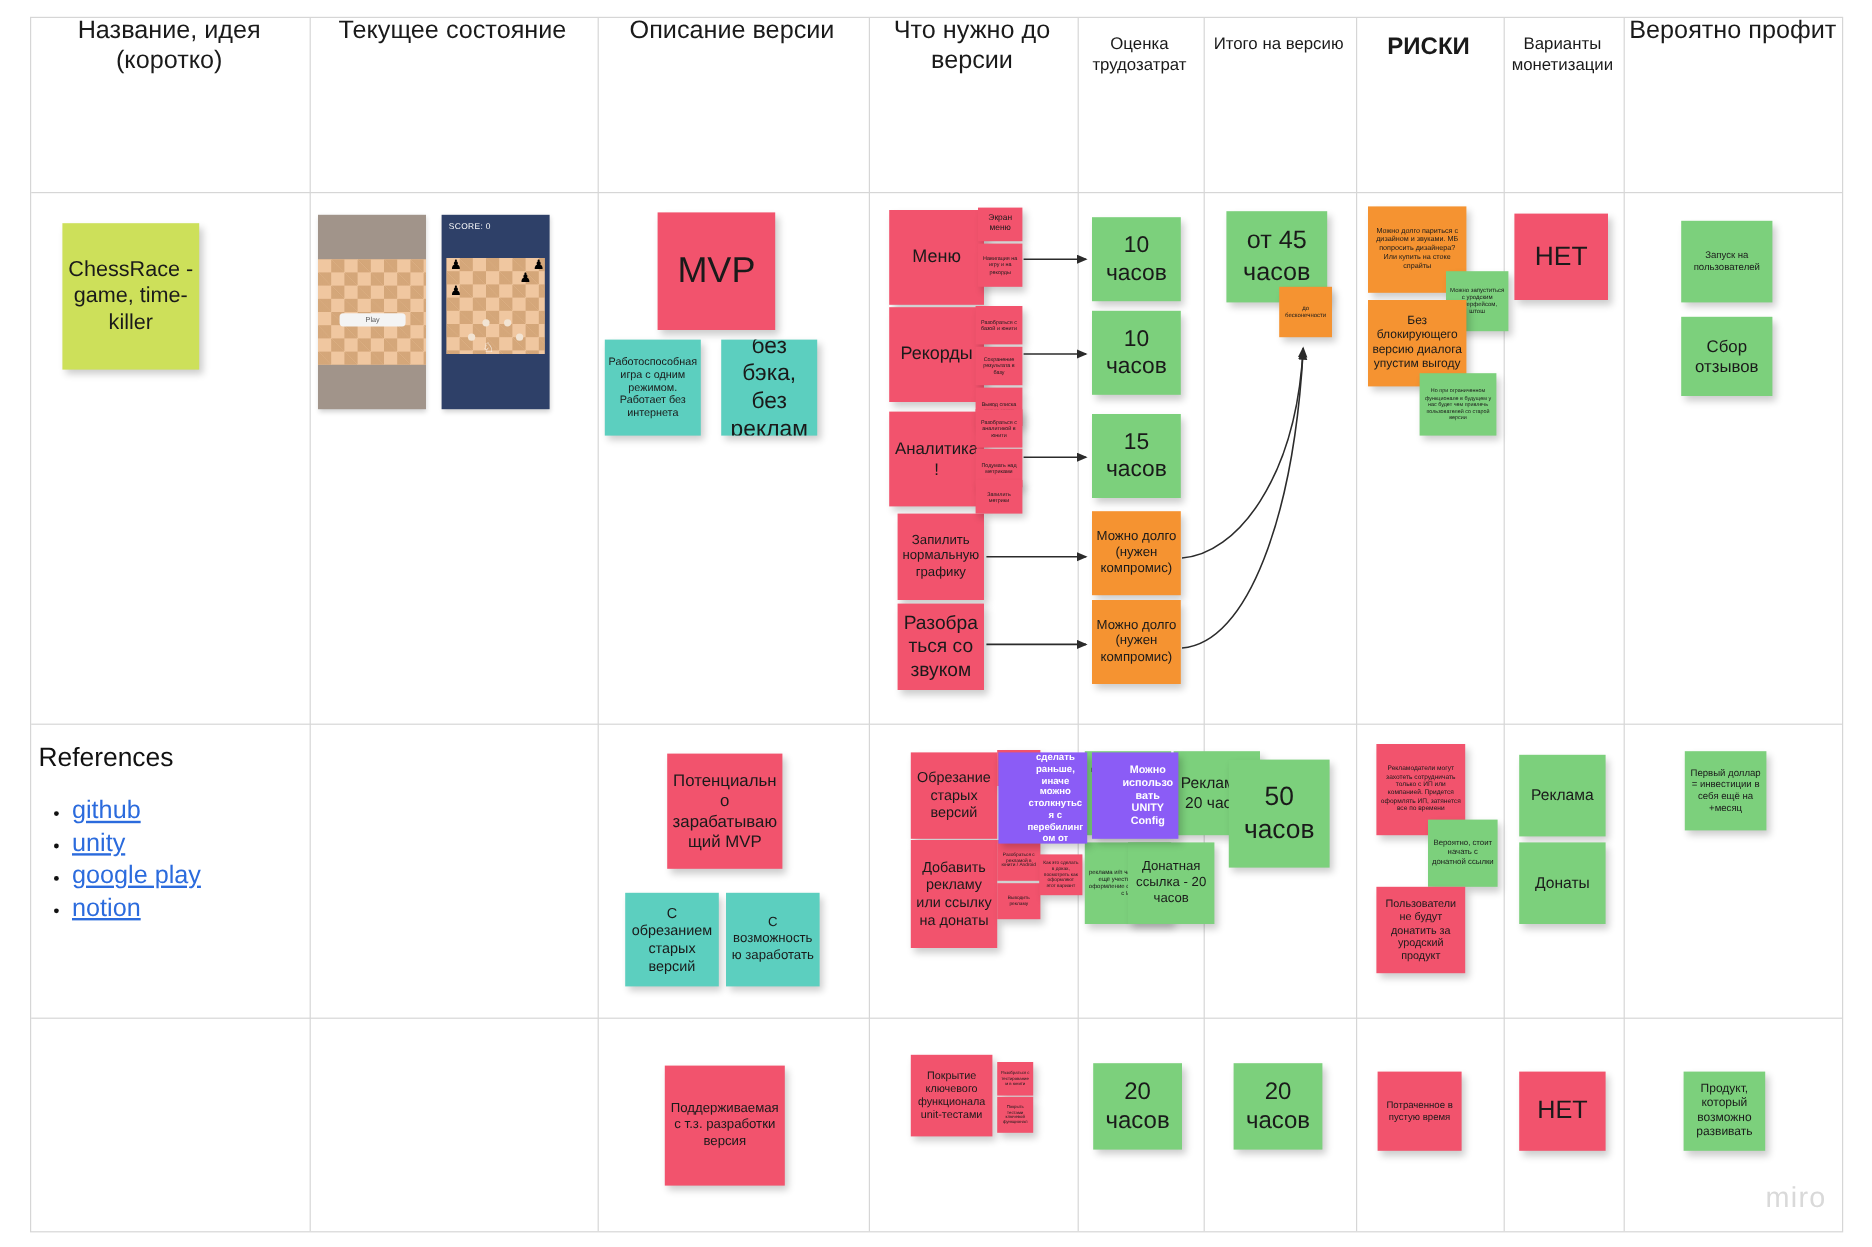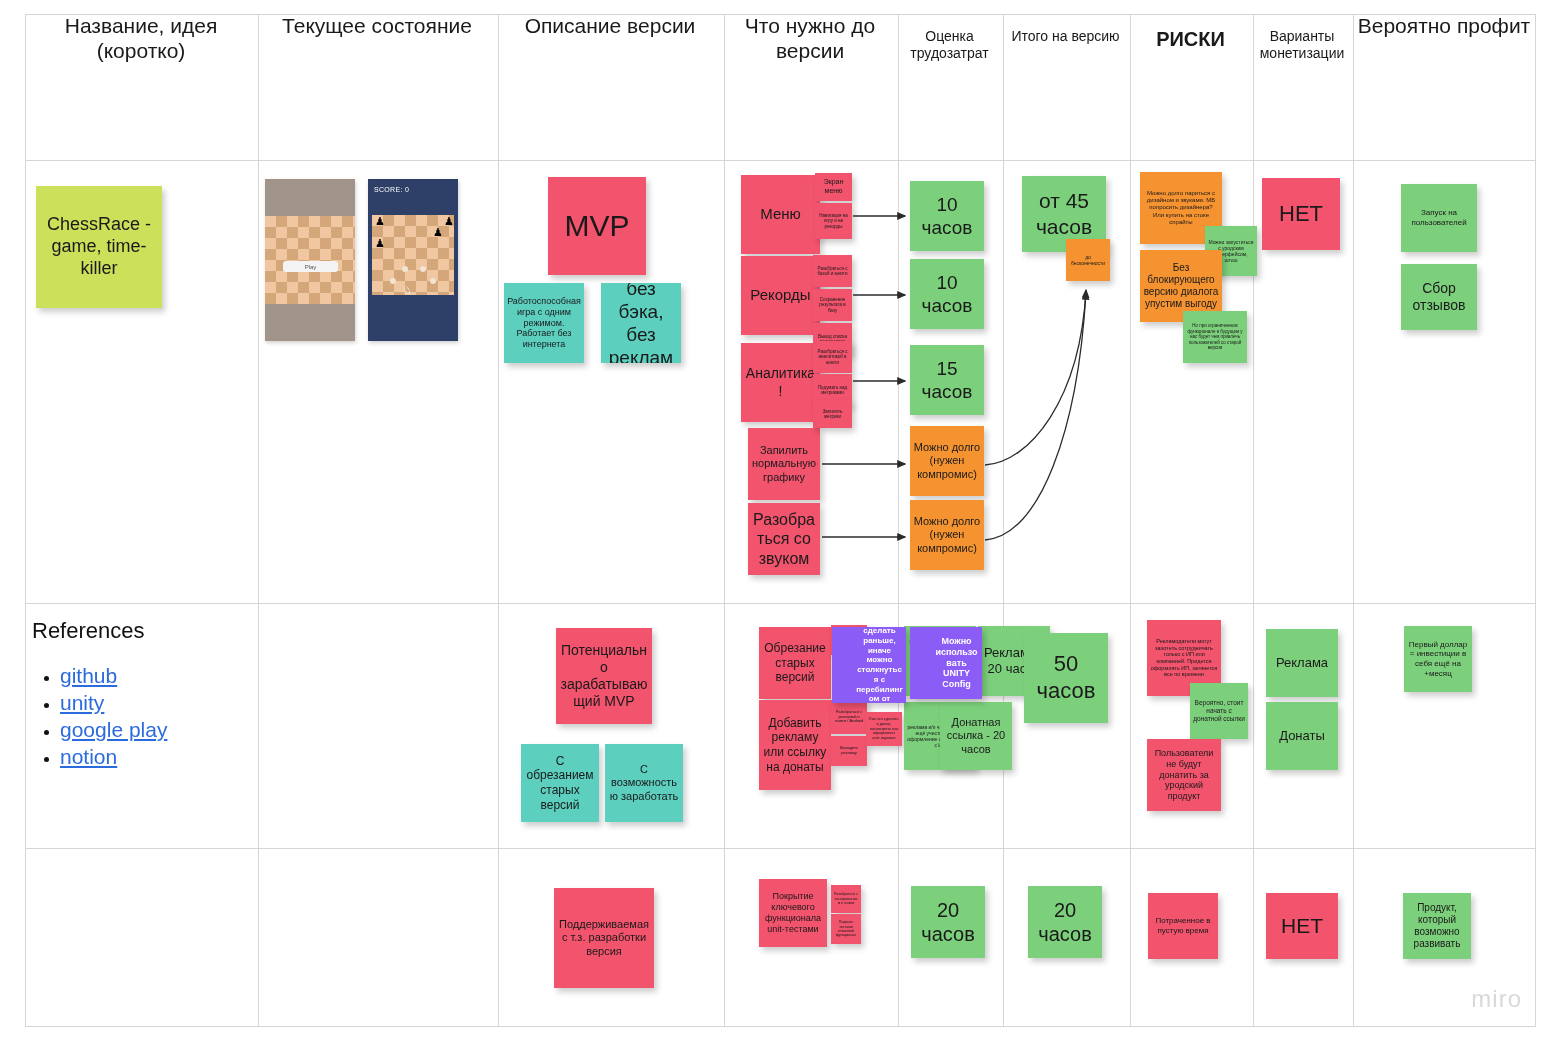--- a/index.html
+++ b/index.html
@@ -121,21 +121,21 @@
   <div class="hdr big" style="left:25px;  width:232px;">Название, идея<br>(коротко)</div>
   <div class="hdr big" style="left:257px; width:240px;">Текущее состояние</div>
   <div class="hdr big" style="left:497px; width:226px;">Описание версии</div>
   <div class="hdr big" style="left:723px; width:174px;">Что нужно до версии</div>
   <div class="hdr small" style="left:897px; width:105px; top:28px;">Оценка трудозатрат</div>
   <div class="hdr small" style="left:1002px;width:127px; top:28px;">Итого на версию</div>
   <div class="hdr bold" style="left:1129px;width:123px; top:28px;">РИСКИ</div>
   <div class="hdr small" style="left:1252px;width:100px; top:28px;">Варианты монетизации</div>
   <div class="hdr big" style="left:1352px;width:184px;">Вероятно профит</div>
 
-  <div class="note n-yellow" style="left:36px; top:186px; width:126px; height:122px; font-size:18px;">ChessRace - game, time-killer</div>
+  <div class="note n-yellow" style="left:52px; top:186px; width:114px; height:122px; font-size:18px;">ChessRace - game, time-killer</div>
 
   <div class="shot" id="shotA" style="left:265px; top:179px; width:90px; height:162px;">
     <div class="board-img" style="top:37px; height:88px;"></div>
     <div class="playbtn" style="left:18px; top:82px; width:55px; height:11px;">Play</div>
   </div>
   <div class="shot" id="shotB" style="left:368px; top:179px; width:90px; height:162px;">
     <div class="score" style="left:6px; top:7px;">SCORE: 0</div>
     <div class="board-img" style="left:4px; right:4px; top:36px; height:80px;"></div>
     <div class="pc" style="left:7px;  top:37px;">♟</div>
     <div class="pc" style="left:76px; top:37px;">♟</div>

